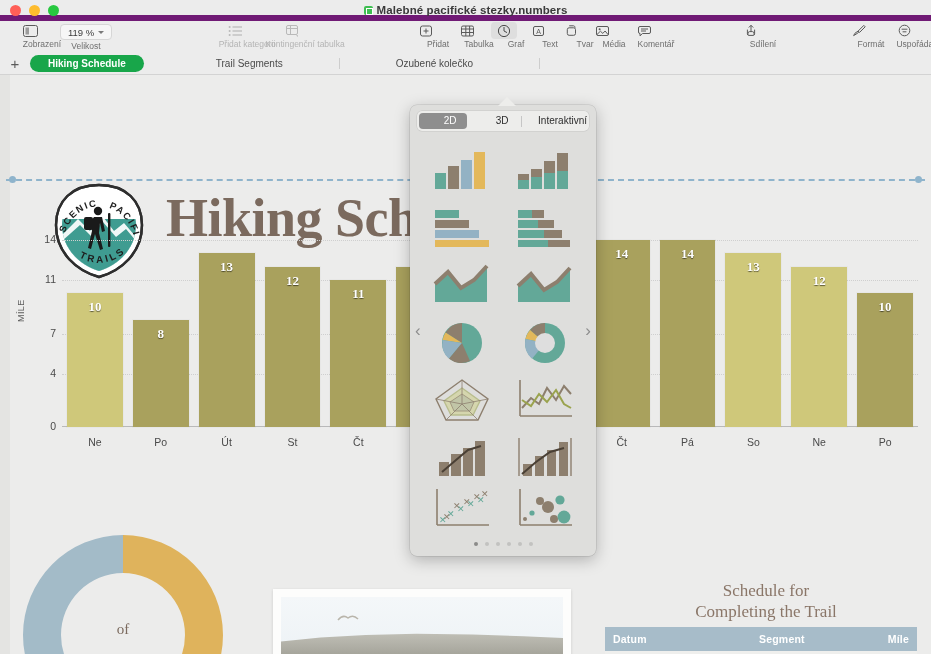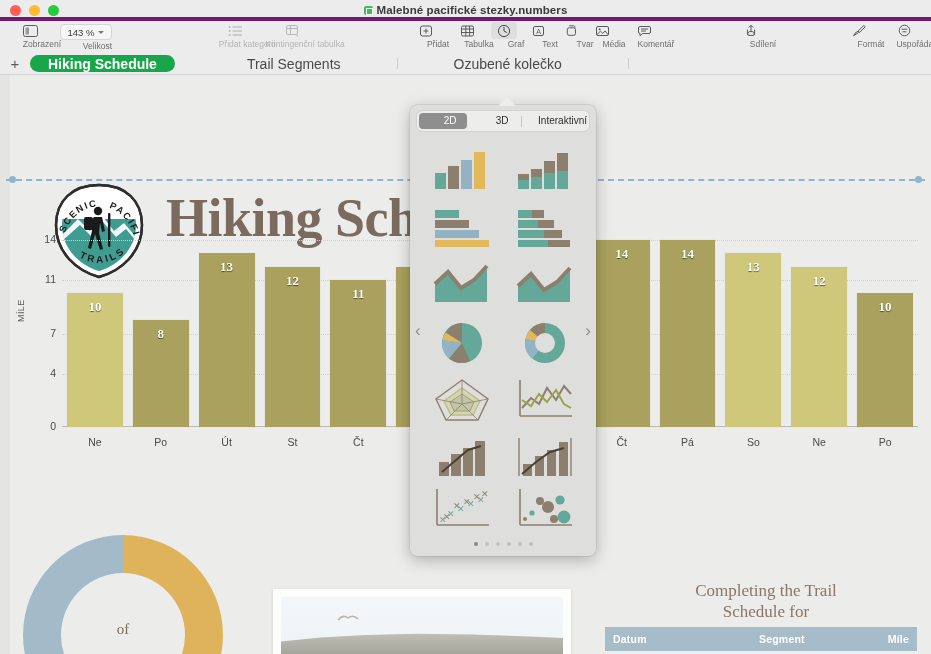--- a/index.html
+++ b/index.html
@@ -12,21 +12,21 @@
   #app {
     position: relative;
     width: 931px; height: 654px;
     background: #ececeb;
   }
 
   
   .titlebar {
     position: absolute; left: 0; top: 0; width: 931px; height: 21px;
     background: #ececec;
-    border-bottom: 4px solid #701a75;
+    border-bottom: 6px solid #701a75;
   }
   .traffic { position: absolute; left: 10px; top: 5px; display: flex; gap: 8px; }
   .tl { width: 11px; height: 11px; border-radius: 50%; }
   .tl.red { background: #ff5f57; }
   .tl.yellow { background: #febc2e; }
   .tl.green { background: #28c840; }
   .doc-title {
     position: absolute; left: 0; top: 4px; width: 931px;
     text-align: center;
     font-size: 11.5px; font-weight: bold; color: #3a3a3a;
@@ -58,39 +58,39 @@
   .tb-label { line-height: 11px; margin-left: 24px; }
   .zoom-pill {
     position: absolute; left: 60px; top: 3px;
     width: 52px; height: 16px; border-radius: 4px;
     background: #f6f6f6; border: 1px solid #d6d6d6;
     display: flex; align-items: center; justify-content: center; gap: 4px;
     font-size: 9.5px; color: #3b3b3b;
   }
   .zoom-label {
     position: absolute; left: 60px; top: 20px; width: 52px;
-    text-align: right; font-size: 8.5px; color: #6e6e6e;
+    text-align: center; font-size: 8.5px; color: #6e6e6e;
   }
   .chev { width: 0; height: 0; border-left: 3px solid transparent;
           border-right: 3px solid transparent; border-top: 3.5px solid #7a7a7a; }
   .tb-sel { background: #dedede; border-radius: 4px; padding: 1px 6px 0; }
 
   
   .sheetbar {
     position: absolute; left: 0; top: 53px; width: 931px; height: 22px;
     background: #ececec; border-bottom: 1px solid #d3d3d3;
     display: flex; align-items: center;
   }
   .plus-tab {
     width: 30px; text-align: center; font-size: 15px; color: #5a5a5a; line-height: 1;
   }
   .sheet-tab {
     height: 17px; border-radius: 9px;
     display: flex; align-items: center; justify-content: center;
-    font-size: 14px; color: #4a4a4a; padding: 0 18px;
+    font-size: 10px; color: #4a4a4a; padding: 0 18px;
   }
   .sheet-tab.active { background: #18a64a; color: #fff; font-weight: bold; }
   .tab-sep { width: 1px; height: 11px; background: #cdcdcd; }
 
   
   .canvas {
     position: absolute; left: 0; top: 75px; width: 931px; height: 579px;
     background: #ececeb;
     overflow: hidden;
   }
@@ -264,21 +264,21 @@
       <span class="glyph">
         <svg width="15" height="12" viewBox="0 0 15 12">
             <rect x="0.5" y="0.5" width="14" height="11" rx="2" fill="none" stroke="#5a5a5a"></rect>
             <rect x="2.5" y="2.5" width="3.5" height="7" fill="#5a5a5a" opacity=".55"></rect>
           </svg>
       </span>
       <span class="tb-label">Zobrazení</span>
     </div>
 
     <div class="zoom-pill">
-      <span>143 %</span>
+      <span>119 %</span>
       <span class="chev"></span>
     </div>
     <div class="zoom-label">Velikost</div>
 
     <div class="tb-item dim" style="left:180px;width:110px">
       <span class="glyph">
         <svg width="15" height="12" viewBox="0 0 15 12" stroke="#b9b9b9" stroke-width="1.2">
             <circle cx="1.6" cy="2" r="1" fill="#b9b9b9" stroke="none"></circle>
             <line x1="4.5" y1="2" x2="14" y2="2"></line>
             <circle cx="1.6" cy="6" r="1" fill="#b9b9b9" stroke="none"></circle>
@@ -582,22 +582,22 @@
 
         <svg class="bird" viewBox="0 0 22 10">
           <path d="M1 7 Q6 1 11 5 Q16 1 21 6" fill="none" stroke="#b9b5ab" stroke-width="1.5"></path>
         </svg>
 
       </div>
     </div>
 
     <div class="sched">
       <div class="sched-title">
+        <div>Schedule for</div>
         <div>Completing the Trail</div>
-        <div>Schedule for</div>
       </div>
       <table class="sched-tbl">
         <thead>
           <tr>
             <th style="width:146px">Datum</th>
             <th style="width:118px">Segment</th>
             <th class="num" style="width:48px">Míle</th>
           </tr>
         </thead>
         <tbody id="sched-body">

